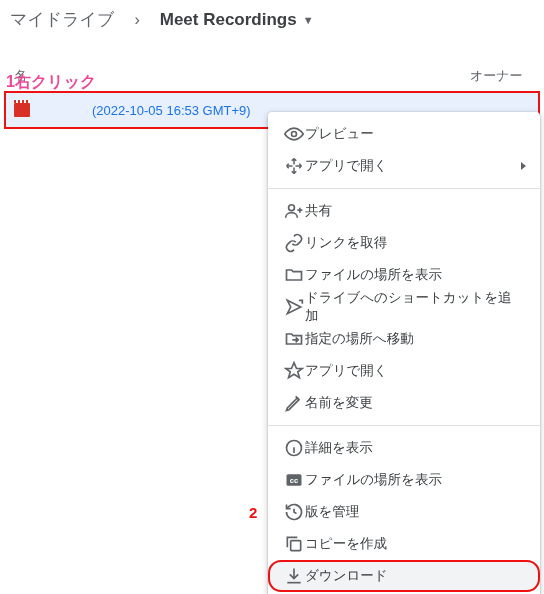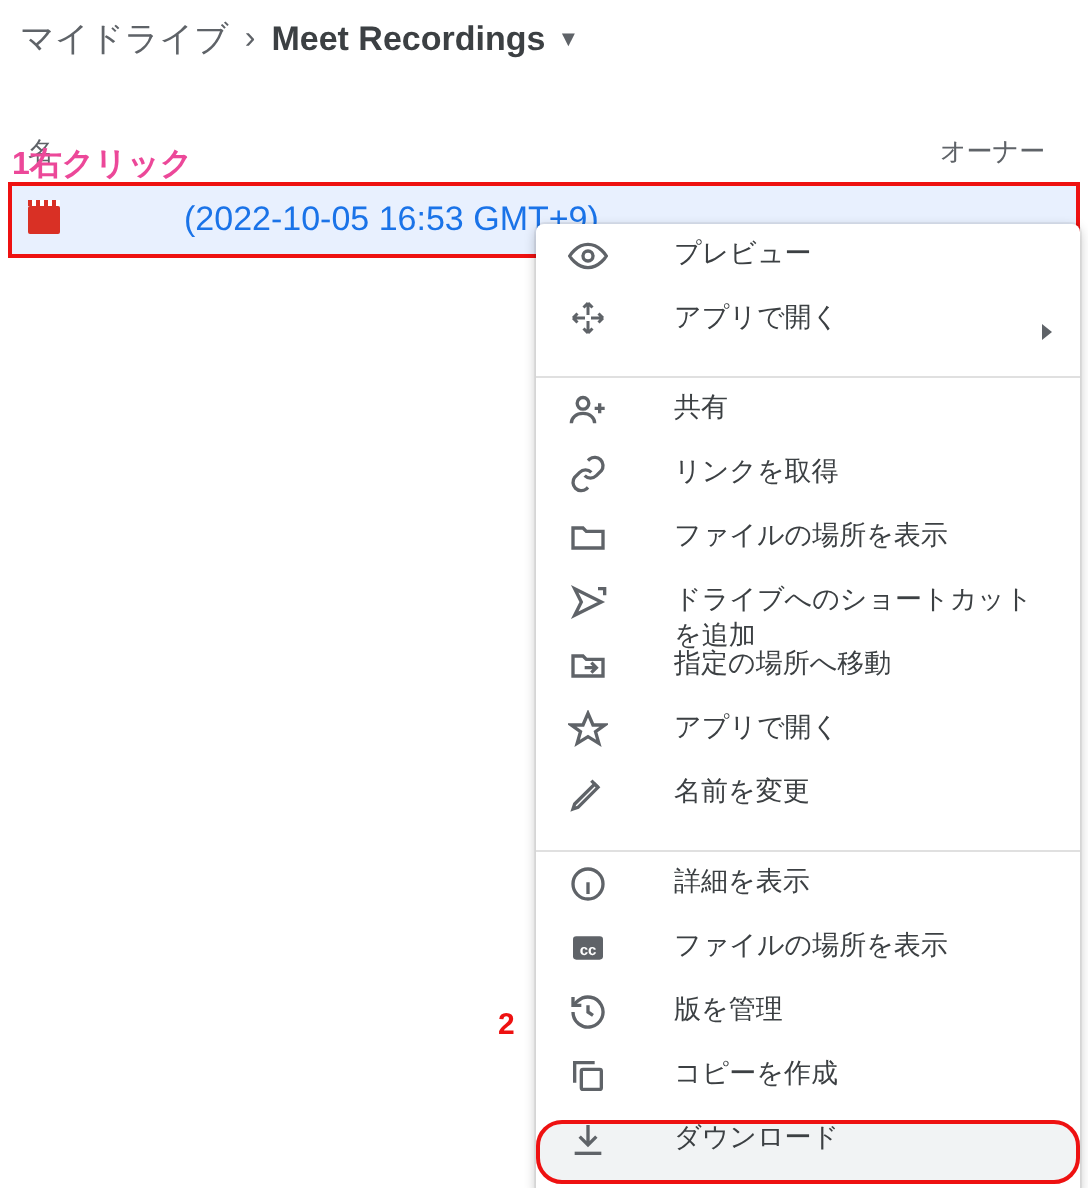--- a/index.html
+++ b/index.html
@@ -10,21 +10,21 @@
     background: #fff;
     width: 544px;
     height: 594px;
     position: relative;
     overflow: hidden;
   }
   
   .breadcrumb {
     display: flex;
     align-items: center;
-    gap: 8px;
+    gap: 20px;
     padding: 8px 10px 10px 10px;
     color: #5f6368;
     font-size: 17px;
   }
   .breadcrumb .crumb { color: #5f6368; }
   .breadcrumb .sep { color: #5f6368; font-size: 16px; }
   .breadcrumb .current { color: #3c4043; display: flex; align-items: center; gap: 6px; font-weight: bold;}
   .caret-down { font-size: 11px; color: #5f6368; }
   
   .list-header {
@@ -81,40 +81,40 @@
   .file-icon::before {
     content:"";
     position:absolute;
     top:-3px; left:0; right:0;
     height:3px;
     background:
       repeating-linear-gradient(90deg,#d93025 0 2px,#fff 2px 4px);
   }
   .file-name {
     color:#1a73e8;
-    font-size:17px;
+    font-size:13px;
     flex:1;
     padding-left: 52px;
   }
   
   .context-menu {
     position: absolute;
     left: 268px;
     top: 112px;
     width: 272px;
     background: #fff;
     border-radius: 4px;
     box-shadow: 0 2px 6px rgba(0,0,0,0.25), 0 0 0 1px rgba(0,0,0,0.05);
     padding: 6px 0;
     z-index: 20;
   }
   .menu-item {
     display: flex;
-    align-items: flex-start;
-    gap: 33px;
+    align-items: center;
+    gap: 1px;
     padding: 0 16px;
     height: 32px;
     font-size: 13.5px;
     color: #3c4043;
     cursor: pointer;
     position: relative;
   }
   .menu-item .mi-icon {
     width: 20px;
     display:flex;

